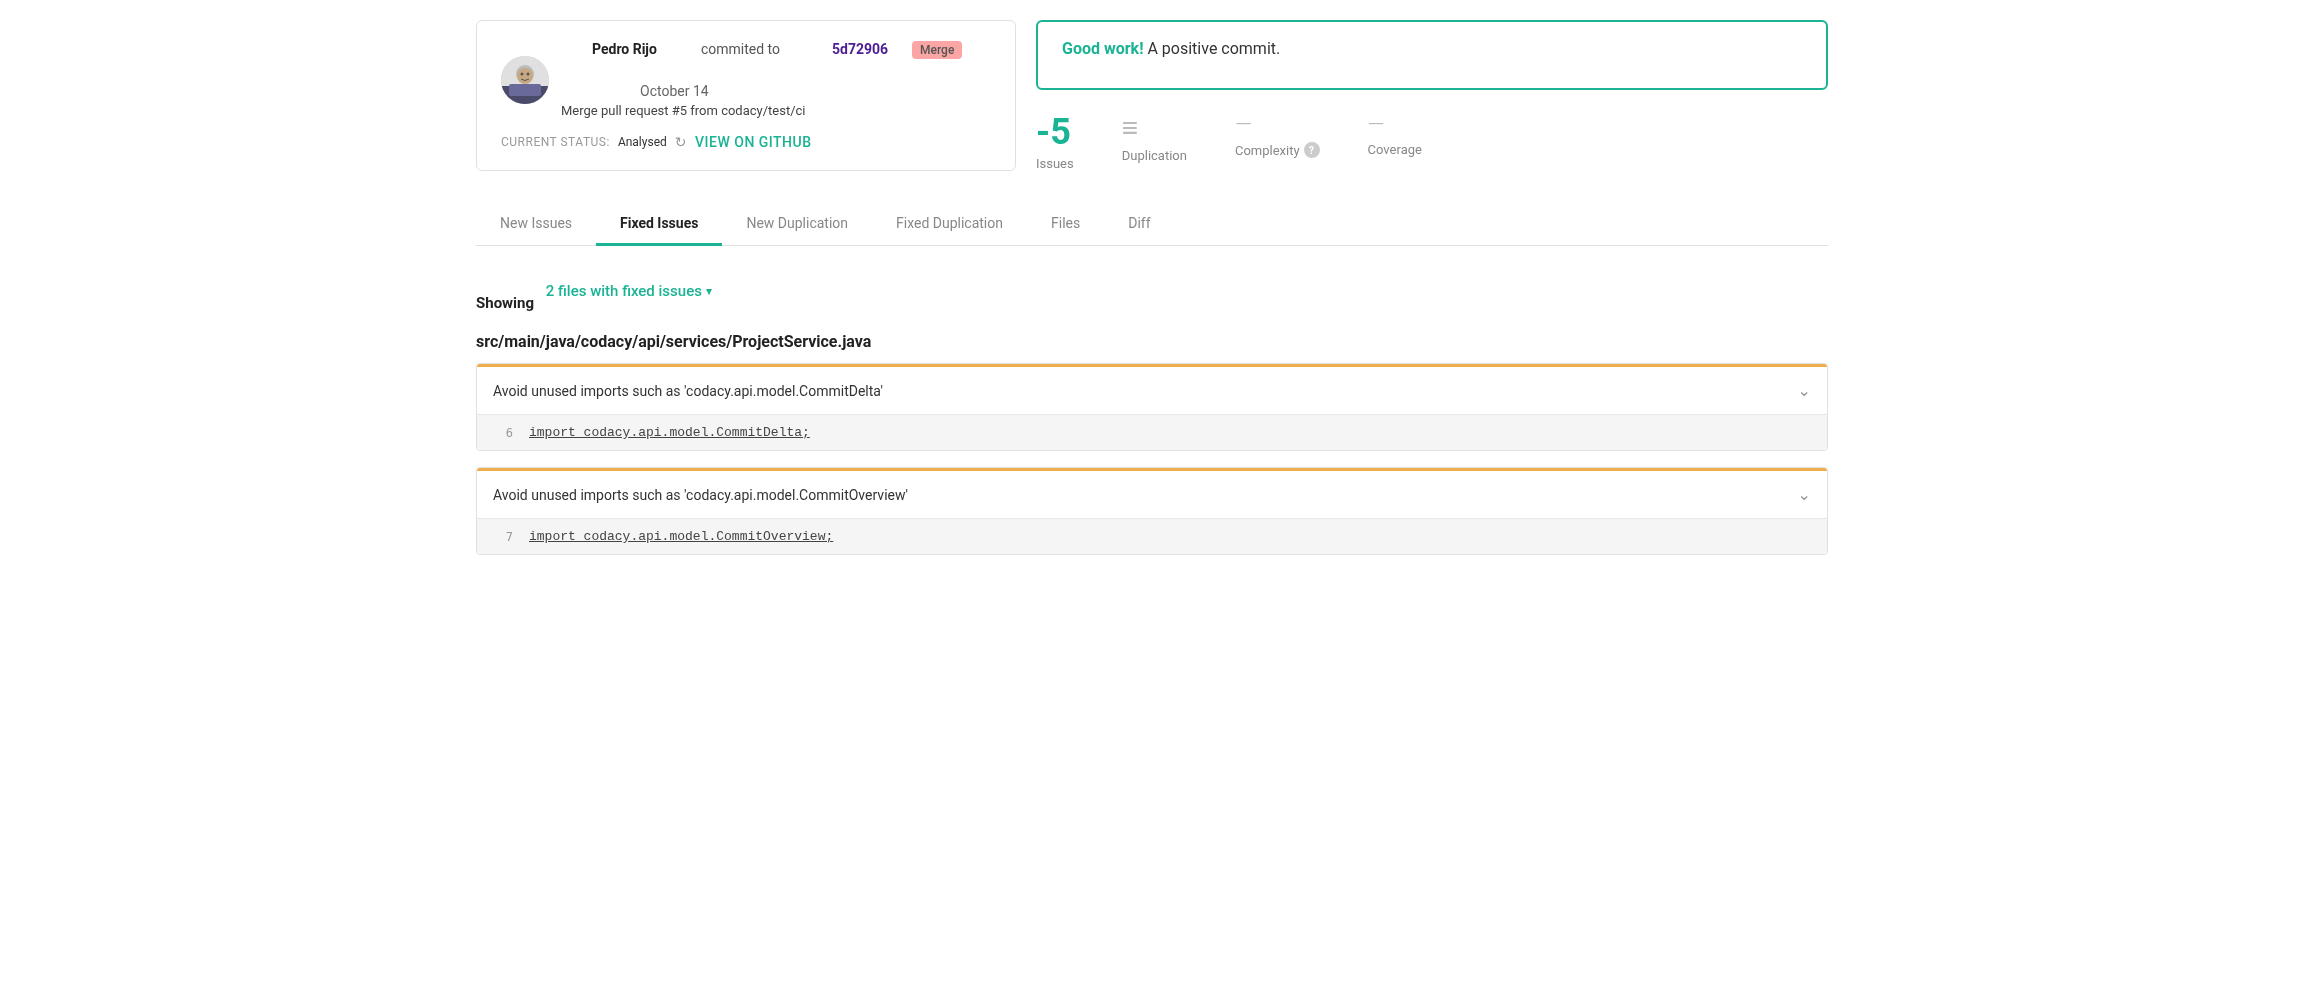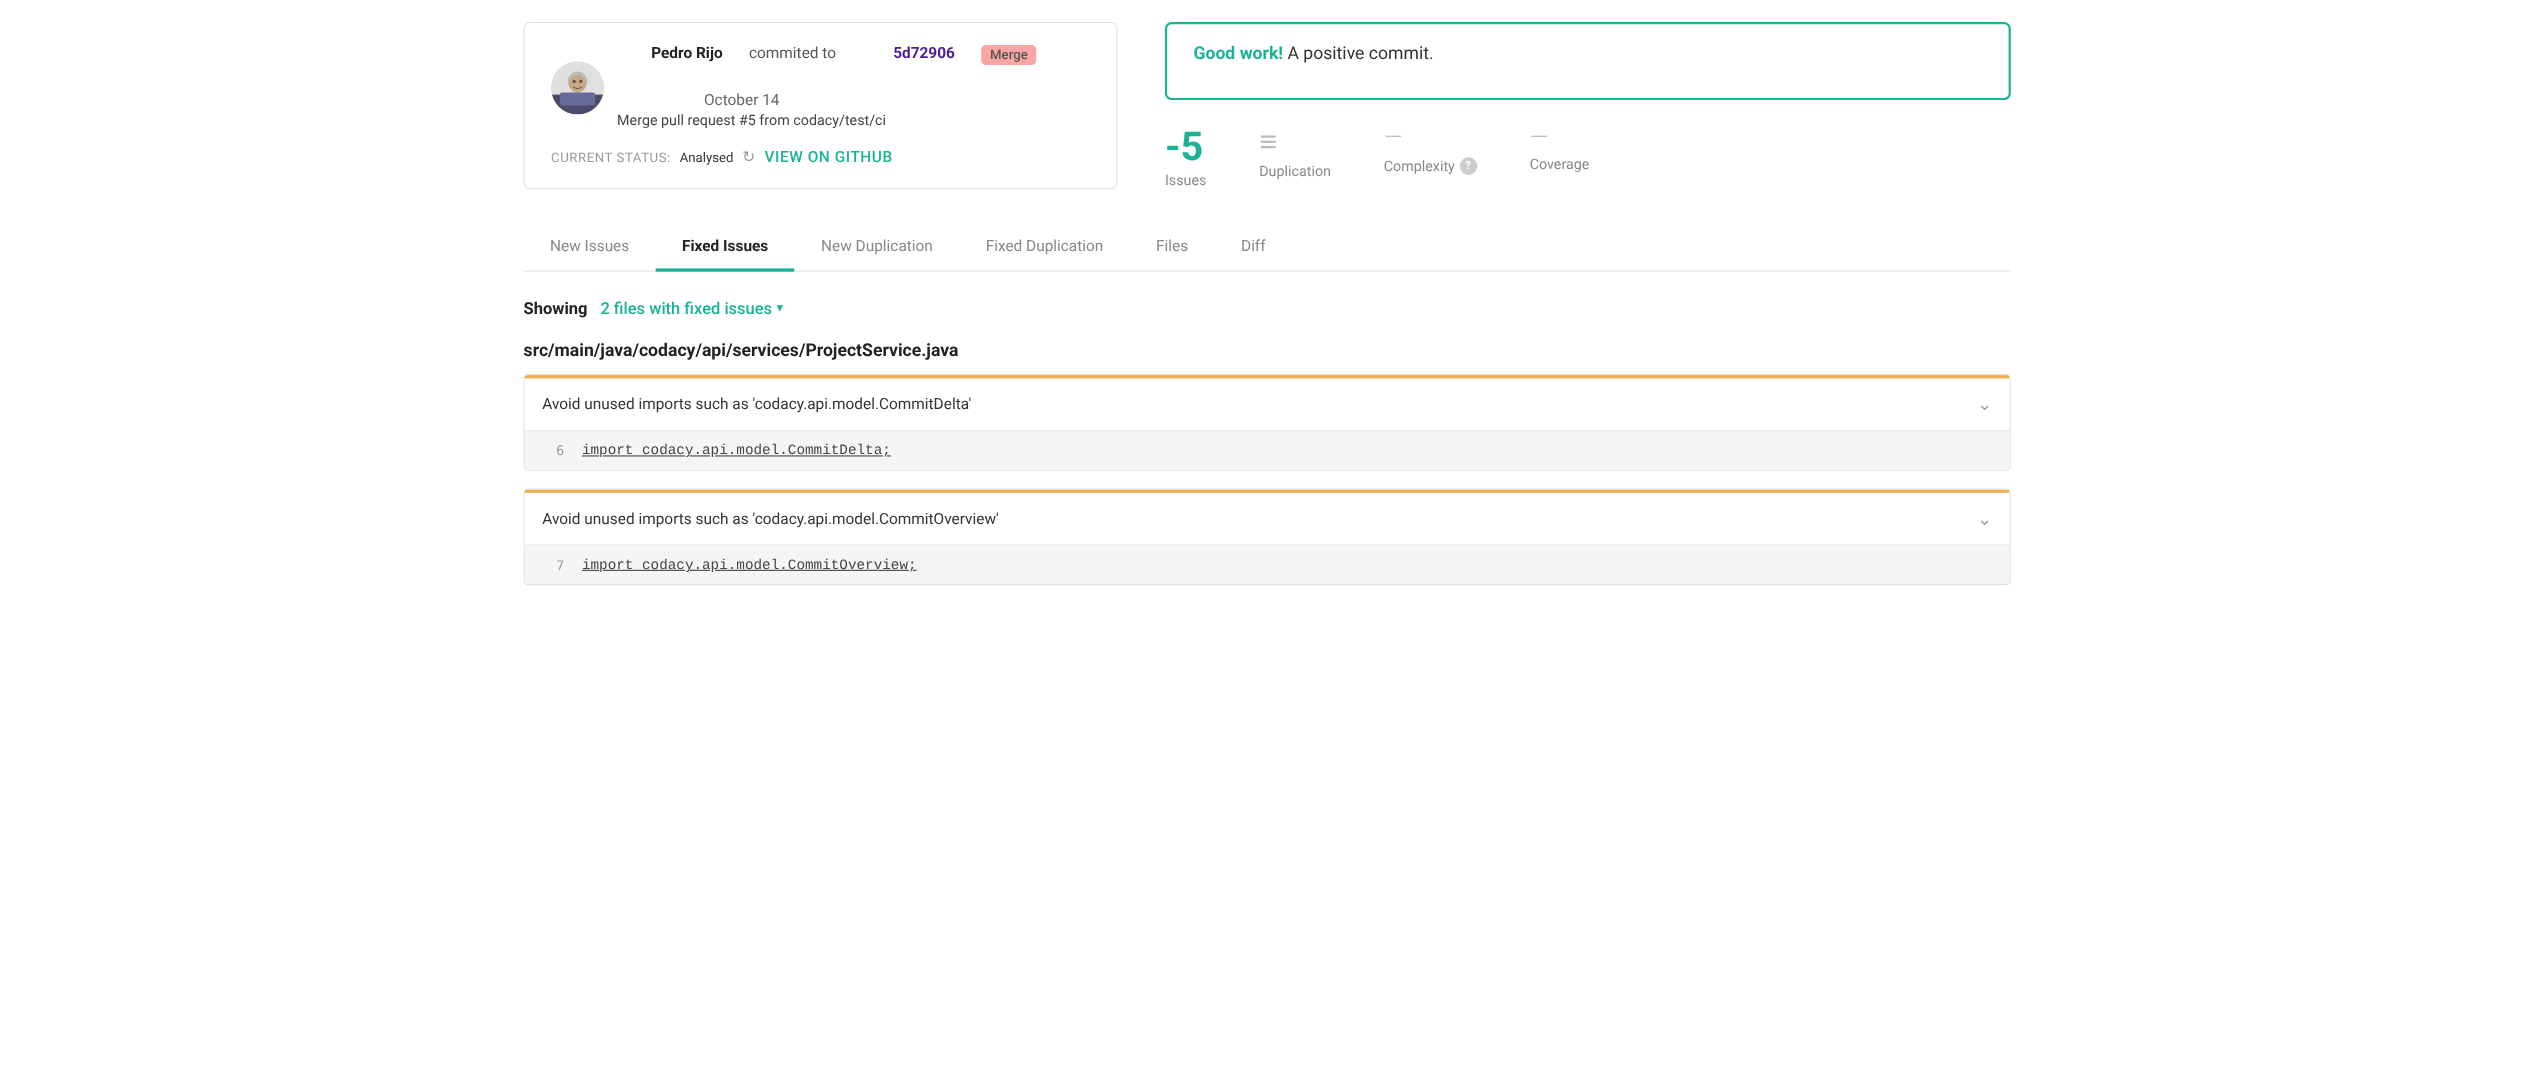--- a/index.html
+++ b/index.html
@@ -67,20 +67,21 @@
       padding-left: 31px;
     }
 
     .commit-author {
       font-weight: 700;
       color: #222;
     }
 
     .commit-verb {
       color: #555;
+      margin-left: 20px;
     }
 
     .commit-hash {
       color: #4c1d95;
       font-weight: 700;
       margin-left: 28px;
     }
 
     .merge-badge {
       background: #fca5a5;
@@ -235,20 +236,21 @@
       margin-bottom: 20px;
       font-size: 15px;
       display: flex;
       align-items: center;
       gap: 4px;
     }
 
     .showing-label {
       font-weight: 700;
       color: #222;
+      margin-top: 24px;
     }
 
     .showing-link {
       color: #1ab394;
       font-weight: 500;
       cursor: pointer;
     }
 
     .chevron-down {
       color: #1ab394;
@@ -358,21 +360,21 @@
         </div>
       </div>
       <div class="commit-status">
         <span>CURRENT STATUS:</span>
         <span class="status-value">Analysed</span>
         <span class="refresh-icon">↻</span>
         <a class="github-link">View on GitHub</a>
       </div>
     </div>
 
-    <div style="flex:1; display:flex; flex-direction:column; gap:0;margin-left:23px;">
+    <div style="flex:1; display:flex; flex-direction:column; gap:0;">
       <div class="good-work-banner">
         <div class="good-work-text">
           <span class="good-work-highlight">Good work!</span><span> A positive commit.</span>
         </div>
       </div>
 
       <div class="metrics-row">
 
         <div class="metric-item">
           <div class="metric-value" style="color:#1ab394; font-size:36px;">-5</div>

